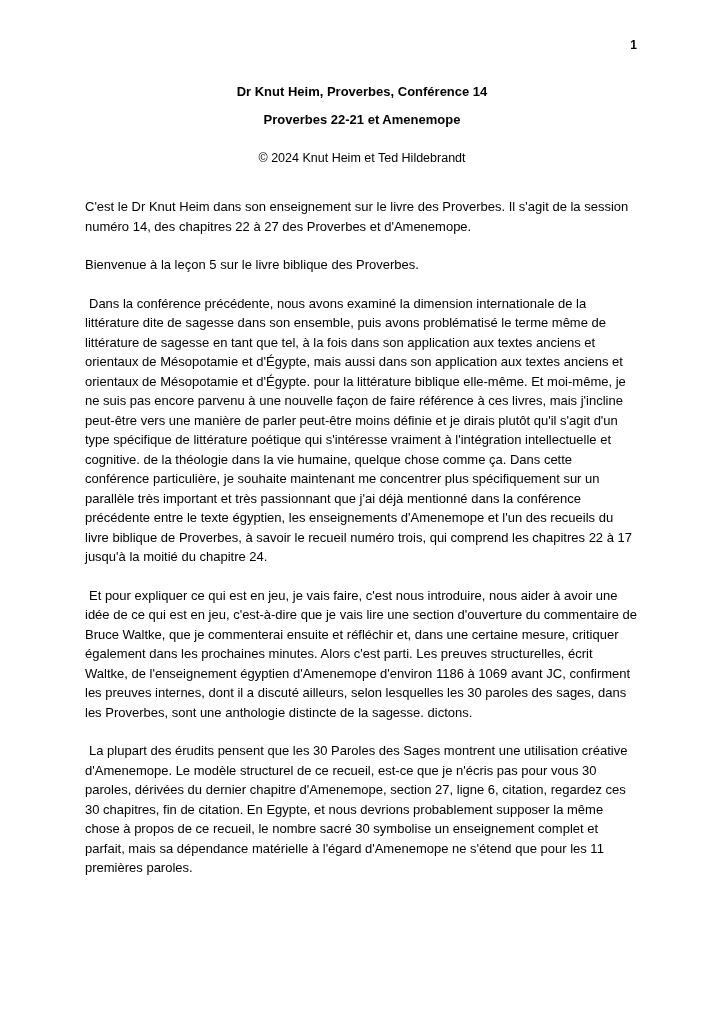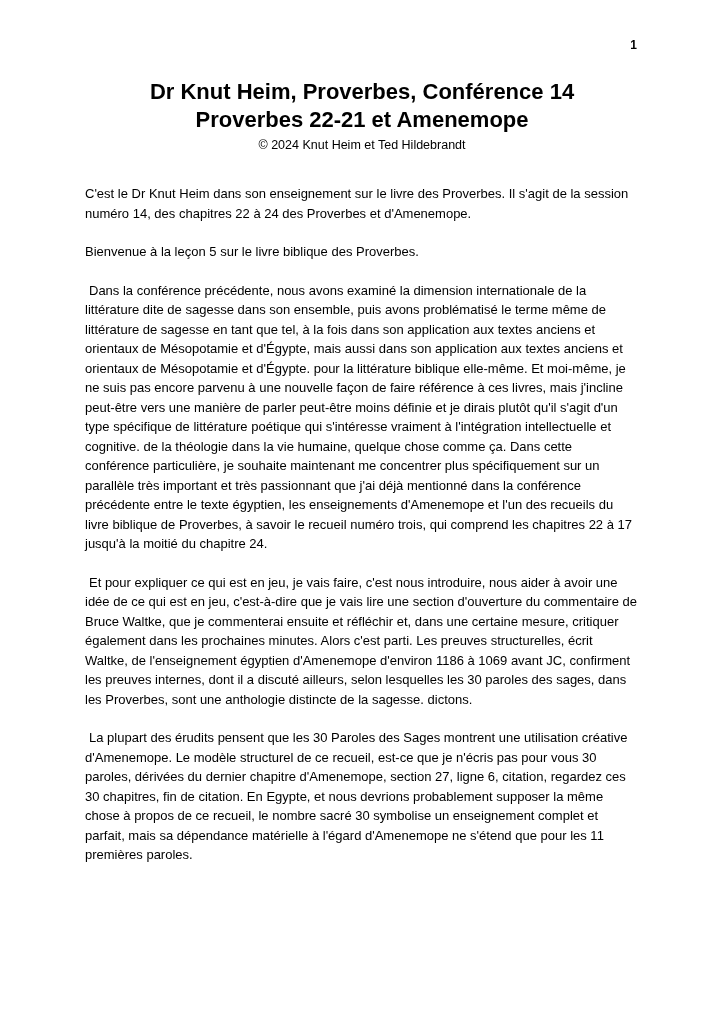--- a/index.html
+++ b/index.html
@@ -23,30 +23,30 @@
     font-size: 12px;
     font-weight: 700;
     margin-bottom: 26px;
     padding-right: 2px;
   }
   .title-block {
     text-align: center;
     margin-bottom: 2px;
   }
   .title-line {
-    font-size: 22px;
+    font-size: 13px;
     font-weight: 700;
     line-height: 28px;
     margin: 0;
   }
   .copyright {
     text-align: center;
     font-size: 12.5px;
     line-height: 18px;
-    margin-top: 2px;
+    margin-top: 15px;
     margin-bottom: 30px;
   }
   .body-text p {
     font-size: 13px;
     line-height: 19.5px;
     margin: 0 0 19px 0;
     text-align: left;
     text-indent: 4px;
   }
   .body-text p.no-indent {
@@ -60,20 +60,20 @@
 
   <div class="page-number">1</div>
 
   <div class="title-block">
     <h1 class="title-line">Dr Knut Heim, Proverbes, Conférence 14</h1>
     <h1 class="title-line">Proverbes 22-21 et Amenemope</h1>
     <div class="copyright">© 2024 Knut Heim et Ted Hildebrandt</div>
   </div>
 
   <div class="body-text">
-    <p class="no-indent">C'est le Dr Knut Heim dans son enseignement sur le livre des Proverbes. Il s'agit de la session numéro 14, des chapitres 22 à 24 des Proverbes et d'Amenemope.</p>
+    <p class="no-indent">C'est le Dr Knut Heim dans son enseignement sur le livre des Proverbes. Il s'agit de la session numéro 14, des chapitres 22 à 27 des Proverbes et d'Amenemope.</p>
     <p class="no-indent">Bienvenue à la leçon 5 sur le livre biblique des Proverbes.</p>
     <p>Dans la conférence précédente, nous avons examiné la dimension internationale de la littérature dite de sagesse dans son ensemble, puis avons problématisé le terme même de littérature de sagesse en tant que tel, à la fois dans son application aux textes anciens et orientaux de Mésopotamie et d'Égypte, mais aussi dans son application aux textes anciens et orientaux de Mésopotamie et d'Égypte. pour la littérature biblique elle-même. Et moi-même, je ne suis pas encore parvenu à une nouvelle façon de faire référence à ces livres, mais j'incline peut-être vers une manière de parler peut-être moins définie et je dirais plutôt qu'il s'agit d'un type spécifique de littérature poétique qui s'intéresse vraiment à l'intégration intellectuelle et cognitive. de la théologie dans la vie humaine, quelque chose comme ça. Dans cette conférence particulière, je souhaite maintenant me concentrer plus spécifiquement sur un parallèle très important et très passionnant que j'ai déjà mentionné dans la conférence précédente entre le texte égyptien, les enseignements d'Amenemope et l'un des recueils du livre biblique de Proverbes, à savoir le recueil numéro trois, qui comprend les chapitres 22 à 17 jusqu'à la moitié du chapitre 24.</p>
     <p>Et pour expliquer ce qui est en jeu, je vais faire, c'est nous introduire, nous aider à avoir une idée de ce qui est en jeu, c'est-à-dire que je vais lire une section d'ouverture du commentaire de Bruce Waltke, que je commenterai ensuite et réfléchir et, dans une certaine mesure, critiquer également dans les prochaines minutes. Alors c'est parti. Les preuves structurelles, écrit Waltke, de l'enseignement égyptien d'Amenemope d'environ 1186 à 1069 avant JC, confirment les preuves internes, dont il a discuté ailleurs, selon lesquelles les 30 paroles des sages, dans les Proverbes, sont une anthologie distincte de la sagesse. dictons.</p>
     <p>La plupart des érudits pensent que les 30 Paroles des Sages montrent une utilisation créative d'Amenemope. Le modèle structurel de ce recueil, est-ce que je n'écris pas pour vous 30 paroles, dérivées du dernier chapitre d'Amenemope, section 27, ligne 6, citation, regardez ces 30 chapitres, fin de citation. En Egypte, et nous devrions probablement supposer la même chose à propos de ce recueil, le nombre sacré 30 symbolise un enseignement complet et parfait, mais sa dépendance matérielle à l'égard d'Amenemope ne s'étend que pour les 11 premières paroles.</p>
   </div>
 
 </div>
 
 </body></html>

